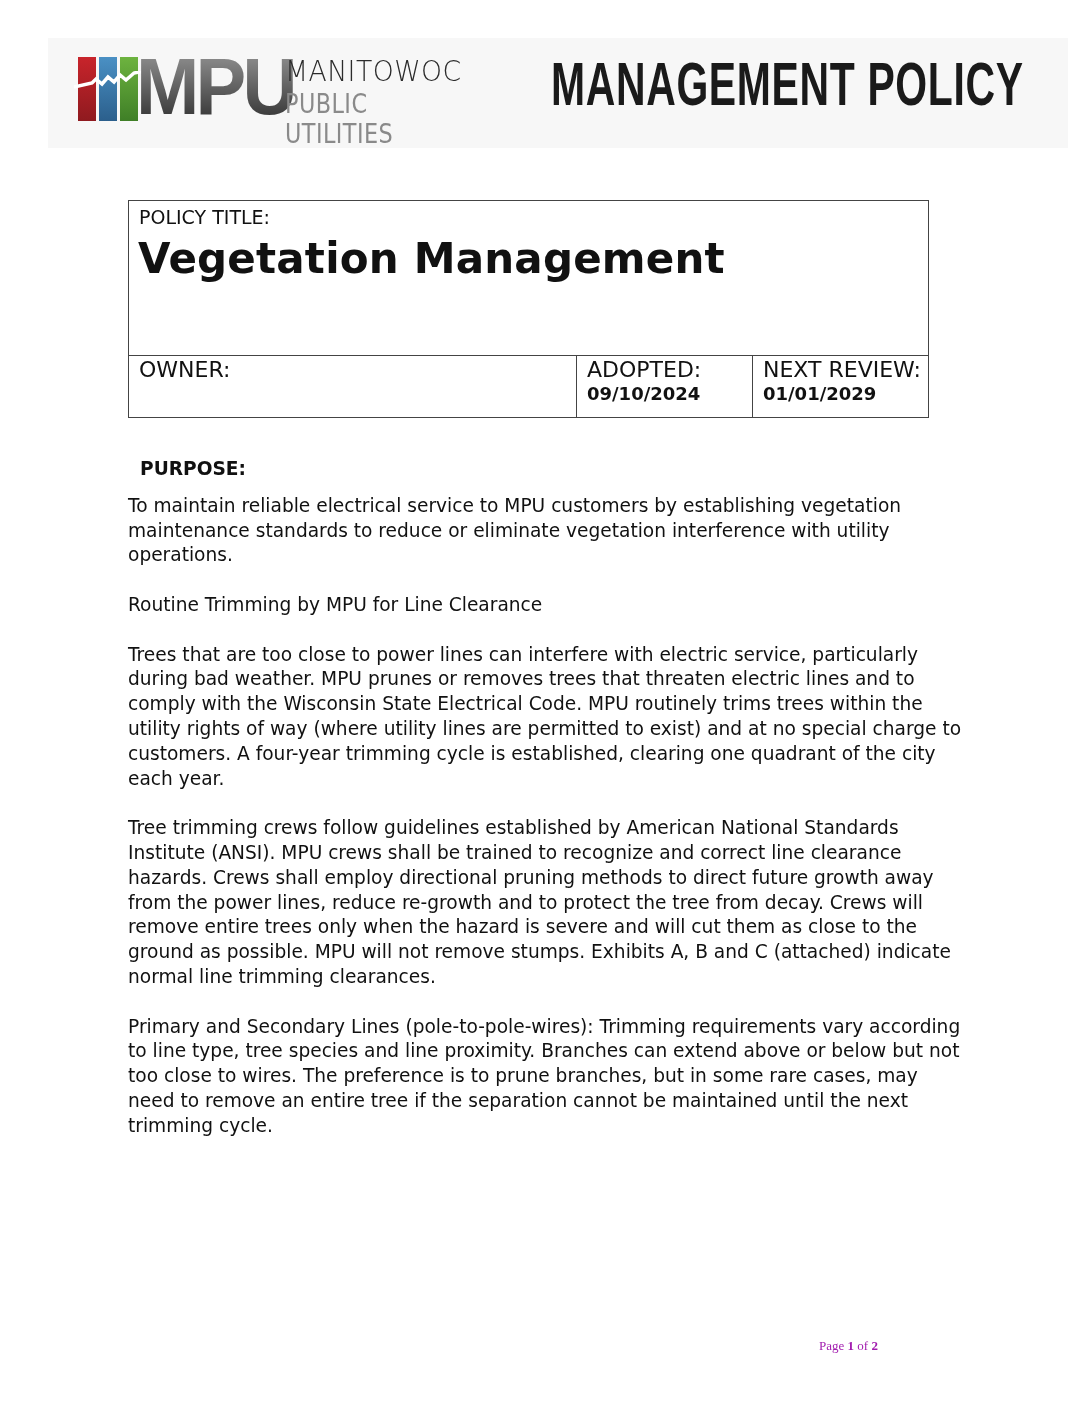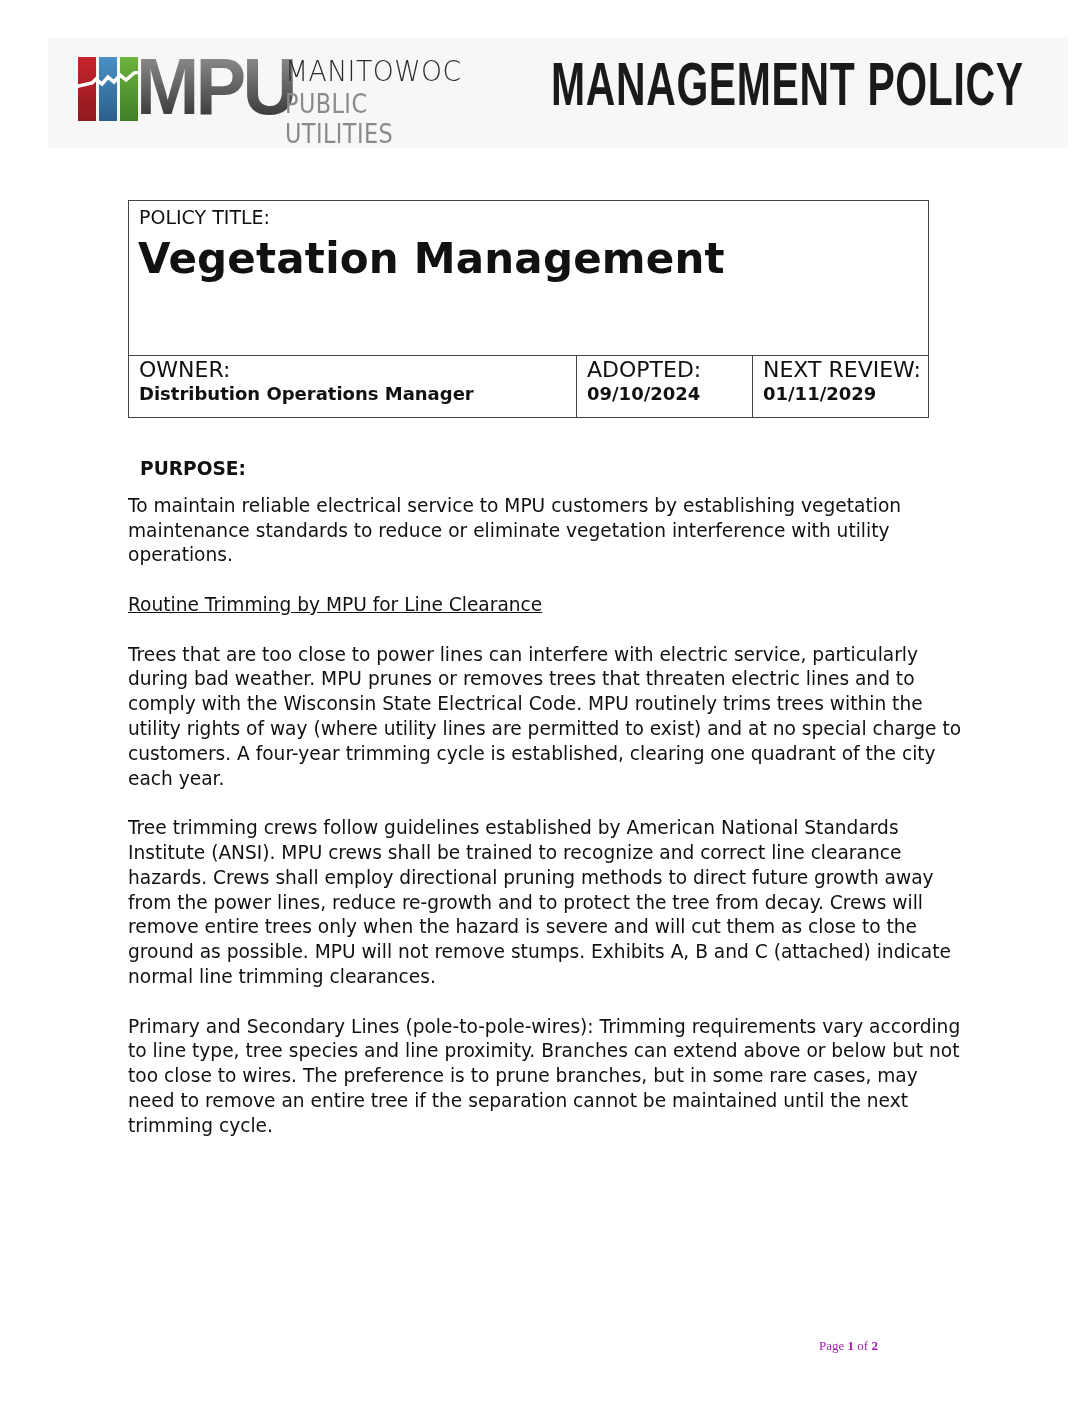--- a/index.html
+++ b/index.html
@@ -34,21 +34,21 @@
   .meta-cell { position: absolute; top: 155px; height: 62px; box-sizing: border-box; }
   .meta-cell.owner { left: 0; width: 448px; border-right: 1.5px solid #444; }
   .meta-cell.adopted { left: 448px; width: 176px; border-right: 1.5px solid #444; }
   .meta-cell.review { left: 624px; width: 176px; }
   .meta-label { position: absolute; left: 10px; top: 3px; font-size: 22px; line-height: 22px; }
   .meta-value { position: absolute; left: 10px; top: 27px; font-size: 18px; font-weight: bold; line-height: 22px; }
 
   .body-text { position: absolute; left: 128px; top: 445px; width: 840px; font-size: 18.6px; line-height: 24.8px; color: #111; }
   .section-heading { font-weight: bold; margin: 12px; }
   .para { margin: 0 0 24.8px 0; }
-  .subheading { text-decoration: underline; margin: 0 0 24.8px 0; }
+  .subheading { margin: 0 0 24.8px 0; }
 
   .footer { position: absolute; left: 819px; top: 1334px; font-size: 13px; line-height: 24px; color: #a21caf; font-family: Liberation Serif, serif; }
   .footer b { font-weight: bold; }
 </style>
 </head>
 <body>
 
 <div class="banner"></div>
 
 <div class="logo">
@@ -67,29 +67,28 @@
 
 <div class="doc-type">MANAGEMENT POLICY</div>
 
 <div class="policy-table">
   <div class="title-cell">
     <div class="title-label">POLICY TITLE:</div>
     <div class="title-value">Vegetation Management</div>
   </div>
   <div class="meta-cell owner">
     <div class="meta-label">OWNER:</div>
-    <div class="meta-value">Distribution Operations Manager</div>
   </div>
   <div class="meta-cell adopted">
     <div class="meta-label">ADOPTED:</div>
     <div class="meta-value">09/10/2024</div>
   </div>
   <div class="meta-cell review">
     <div class="meta-label">NEXT REVIEW:</div>
-    <div class="meta-value">01/11/2029</div>
+    <div class="meta-value">01/01/2029</div>
   </div>
 </div>
 
 <div class="body-text">
   <p class="section-heading">PURPOSE:</p>
   <p class="para">To maintain reliable electrical service to MPU customers by establishing vegetation maintenance standards to reduce or eliminate vegetation interference with utility operations.</p>
 
 
   <p class="subheading">Routine Trimming by MPU for Line Clearance</p>
   <p class="para">Trees that are too close to power lines can interfere with electric service, particularly during bad weather. MPU prunes or removes trees that threaten electric lines and to comply with the Wisconsin State Electrical Code. MPU routinely trims trees within the utility rights of way (where utility lines are permitted to exist) and at no special charge to customers. A four-year trimming cycle is established, clearing one quadrant of the city each year.</p>

